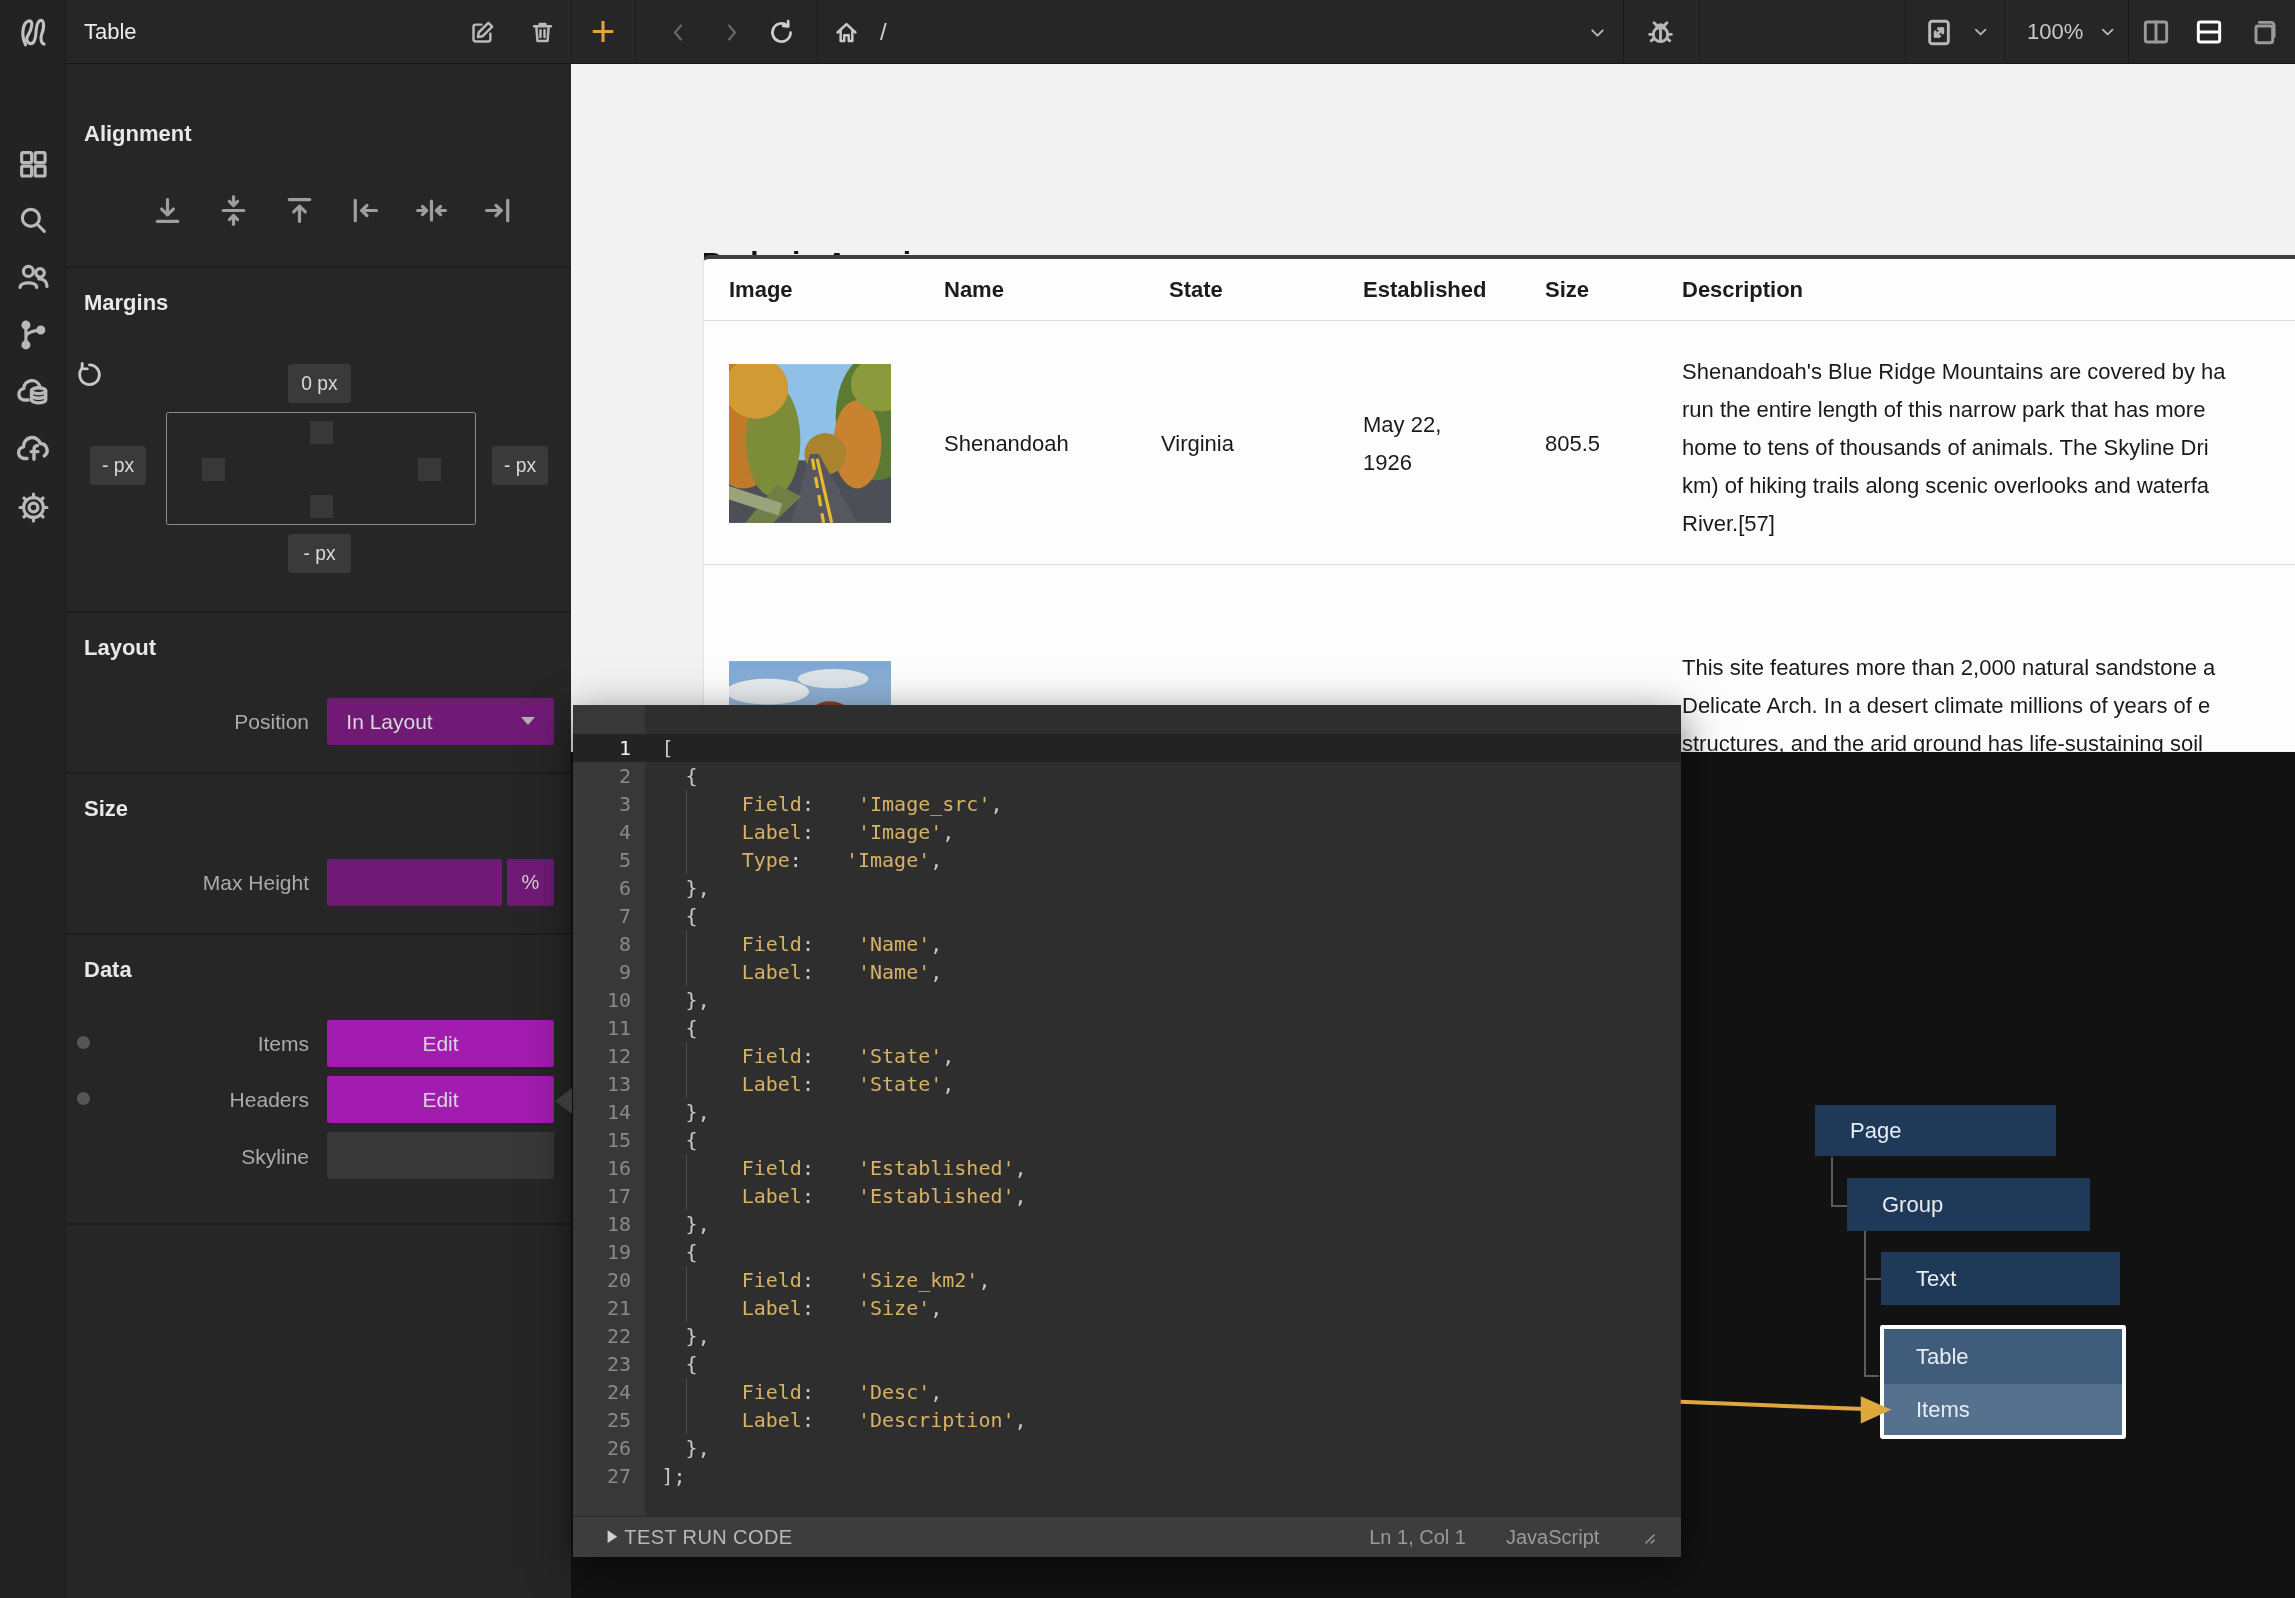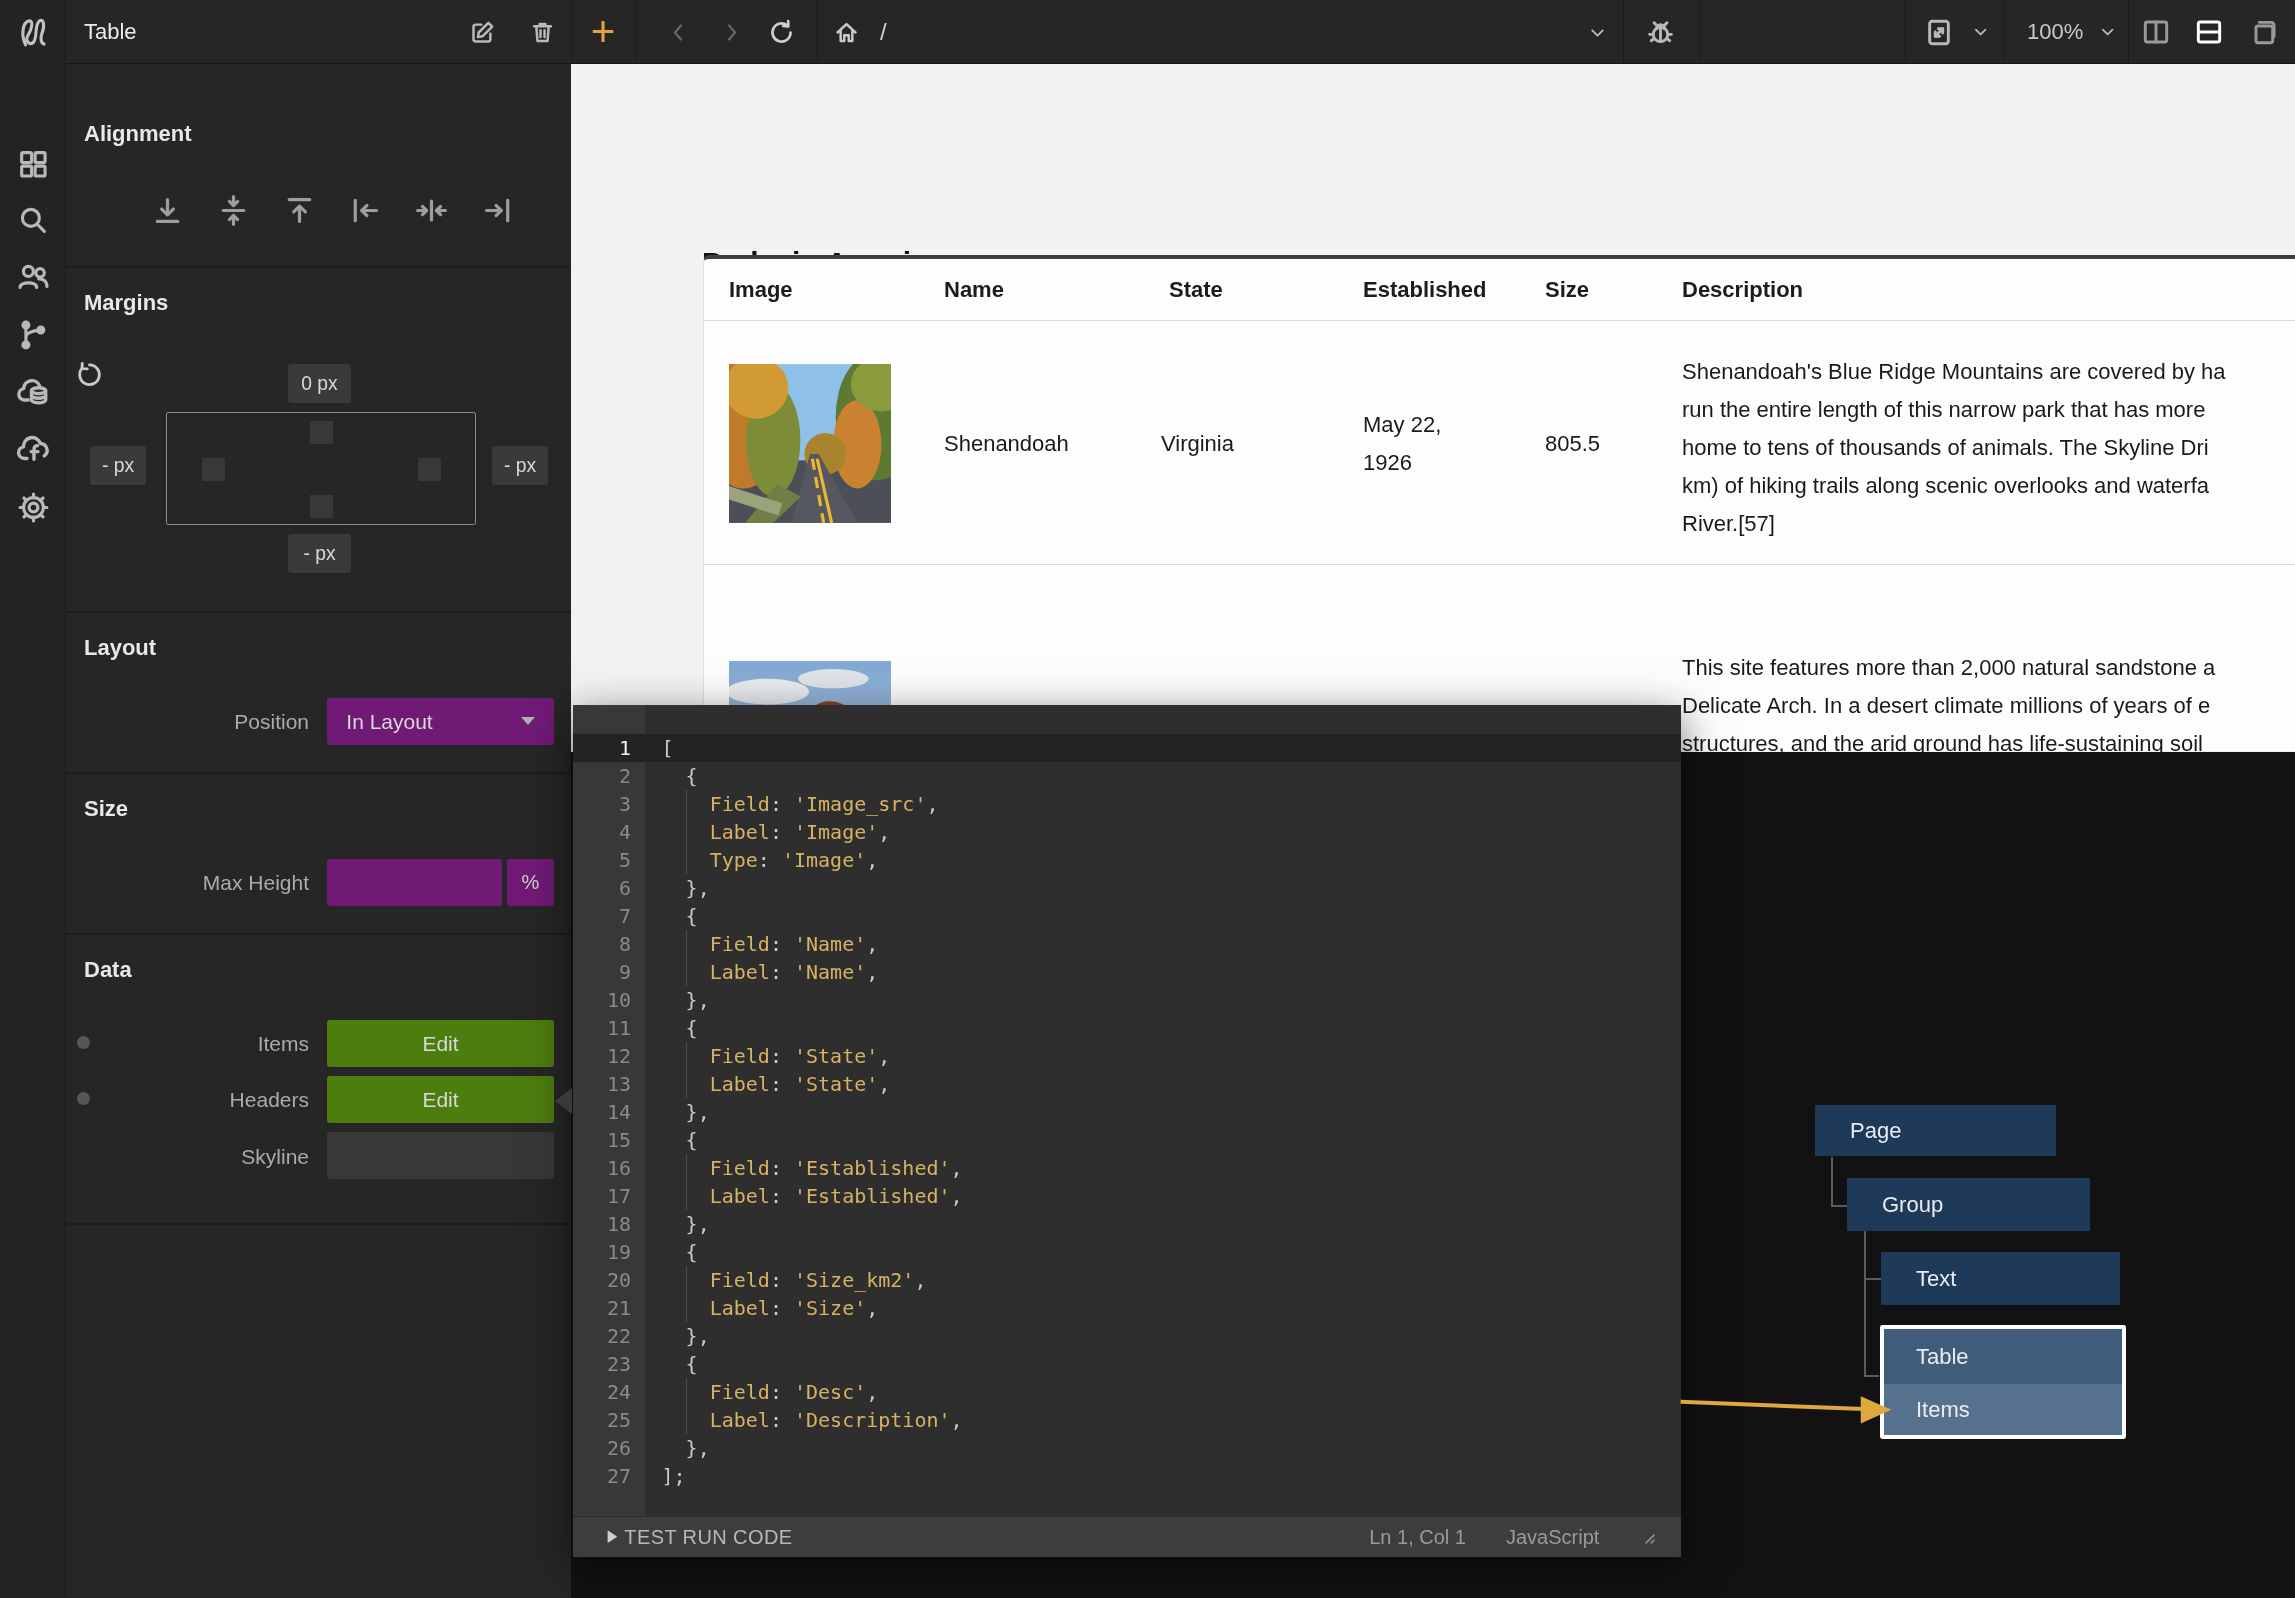--- a/index.html
+++ b/index.html
@@ -27,21 +27,21 @@
   .panel{position:absolute;left:66px;top:64px;width:505px;height:1535px;background:#262626;}
   .hrule{position:absolute;left:66px;width:505px;height:1.6px;background:#1d1d1d;}
   .sec-title{position:absolute;font-size:22px;font-weight:bold;color:#e8e8e8;}
   .plabel{position:absolute;width:241px;text-align:right;font-size:21px;color:#ababab;}
   .chip{position:absolute;background:#3a3a3a;border-radius:3.2px;color:#d8d8d8;font-size:19.3px;display:flex;align-items:center;justify-content:center;}
   .mbox{position:absolute;left:166px;top:412px;width:310px;height:113px;border:1.6px solid #8d8d8d;border-radius:2.4px;box-sizing:border-box;}
   .handle{position:absolute;width:22.5px;height:22.5px;background:#383838;}
   .inputbox{position:absolute;background:#701a75;border-radius:2.4px;box-sizing:border-box;}
   .ddtext{color:#d8d8d8;font-size:21px;display:flex;align-items:center;padding-left:19.3px;height:100%;}
   .caret{position:absolute;width:0;height:0;border-left:7.2px solid transparent;border-right:7.2px solid transparent;border-top:8.8px solid #b0b0b0;}
-  .btn{position:absolute;background:#4d7c0f;border-radius:2.4px;color:#d8d8d8;font-size:21px;display:flex;align-items:center;justify-content:center;}
+  .btn{position:absolute;background:#a21caf;border-radius:2.4px;color:#d8d8d8;font-size:21px;display:flex;align-items:center;justify-content:center;}
   .dot{position:absolute;width:13px;height:13px;border-radius:50%;background:#565656;}
 
   
   .canvas{position:absolute;left:571px;top:64px;width:1724px;height:688px;background:#f2f2f2;overflow:hidden;}
   .page-title{position:absolute;left:131px;top:182px;font-size:30px;font-weight:bold;color:#101010;}
   .ptable{position:absolute;left:132px;top:191px;width:1601px;height:496px;background:#fdfdfd;border-top:4px solid #3f3f3f;border-left:0.8px solid #e2e2e2;border-radius:6.4px 0 0 0;box-sizing:border-box;}
   .thead-row{position:absolute;left:0;top:0;width:100%;height:62px;border-bottom:0.8px solid #dcdcdc;box-sizing:border-box;}
   .th{position:absolute;top:0;height:62px;display:flex;align-items:center;font-size:22px;font-weight:600;color:#1c1c1c;}
   .trow{position:absolute;left:0;width:100%;box-sizing:border-box;}
   .td{position:absolute;font-size:22px;color:#1a1a1a;white-space:nowrap;}
@@ -54,21 +54,21 @@
   .ed-arrow{position:absolute;left:-17.7px;top:383px;width:0;height:0;border-top:13.7px solid transparent;border-bottom:13.7px solid transparent;border-right:17.7px solid #3a3a3a;}
   .ed-gutter{position:absolute;left:0;top:0;width:72px;height:811px;background:#383838;}
   .ed-codebg{position:absolute;left:72px;top:0;right:0;height:811px;background:#2e2e2e;}
   .ed-lines{position:absolute;left:0;top:29px;right:0;}
   .cl{position:relative;height:28px;display:flex;align-items:center;font-family:"DejaVu Sans Mono",monospace;font-size:20px;}
   .cl .ln{width:58px;padding-right:14.5px;text-align:right;color:#8a8a8a;flex:none;}
   .cl .lc{padding-left:16px;white-space:pre;color:#c7cbd0;}
   .cl.active{background:#232323;}
   .cl.active .ln{color:#f2f2f2;}
   .cl.active .lc{color:#ffffff;}
-  .tk-k,.tk-s{color:#d8b264;}
+  .tk-k,.tk-s{color:#d8b264;margin-left:32px;}
   .tk-p{color:#c7cbd0;}
   .guide{position:absolute;left:113px;top:0;bottom:0;width:0.8px;background:#4a4a4a;}
   .ed-status{position:absolute;left:0;right:0;bottom:0;height:41px;background:#3d3d3d;border-top:0.8px solid #2a2a2a;display:flex;align-items:center;padding:0 24px 0 29px;box-sizing:border-box;}
   .run-label{color:#b8b8b8;font-size:20px;letter-spacing:0.4px;margin-left:3px;}
   .status-right{margin-left:auto;display:flex;align-items:center;gap:40px;color:#9a9a9a;font-size:20px;}
 
   
   .tnode{position:absolute;background:#1f3a58;color:#e9edf2;font-size:22px;display:flex;align-items:center;padding-left:35px;box-sizing:border-box;}
   .tsel{position:absolute;left:1880px;top:1325px;width:246px;height:114px;border:4px solid #ffffff;border-radius:2.4px;box-sizing:border-box;}
   .tsel .row1{position:absolute;left:0;top:0;right:0;height:55px;background:#3f5c7a;color:#e9edf2;font-size:22px;display:flex;align-items:center;padding-left:32px;}

